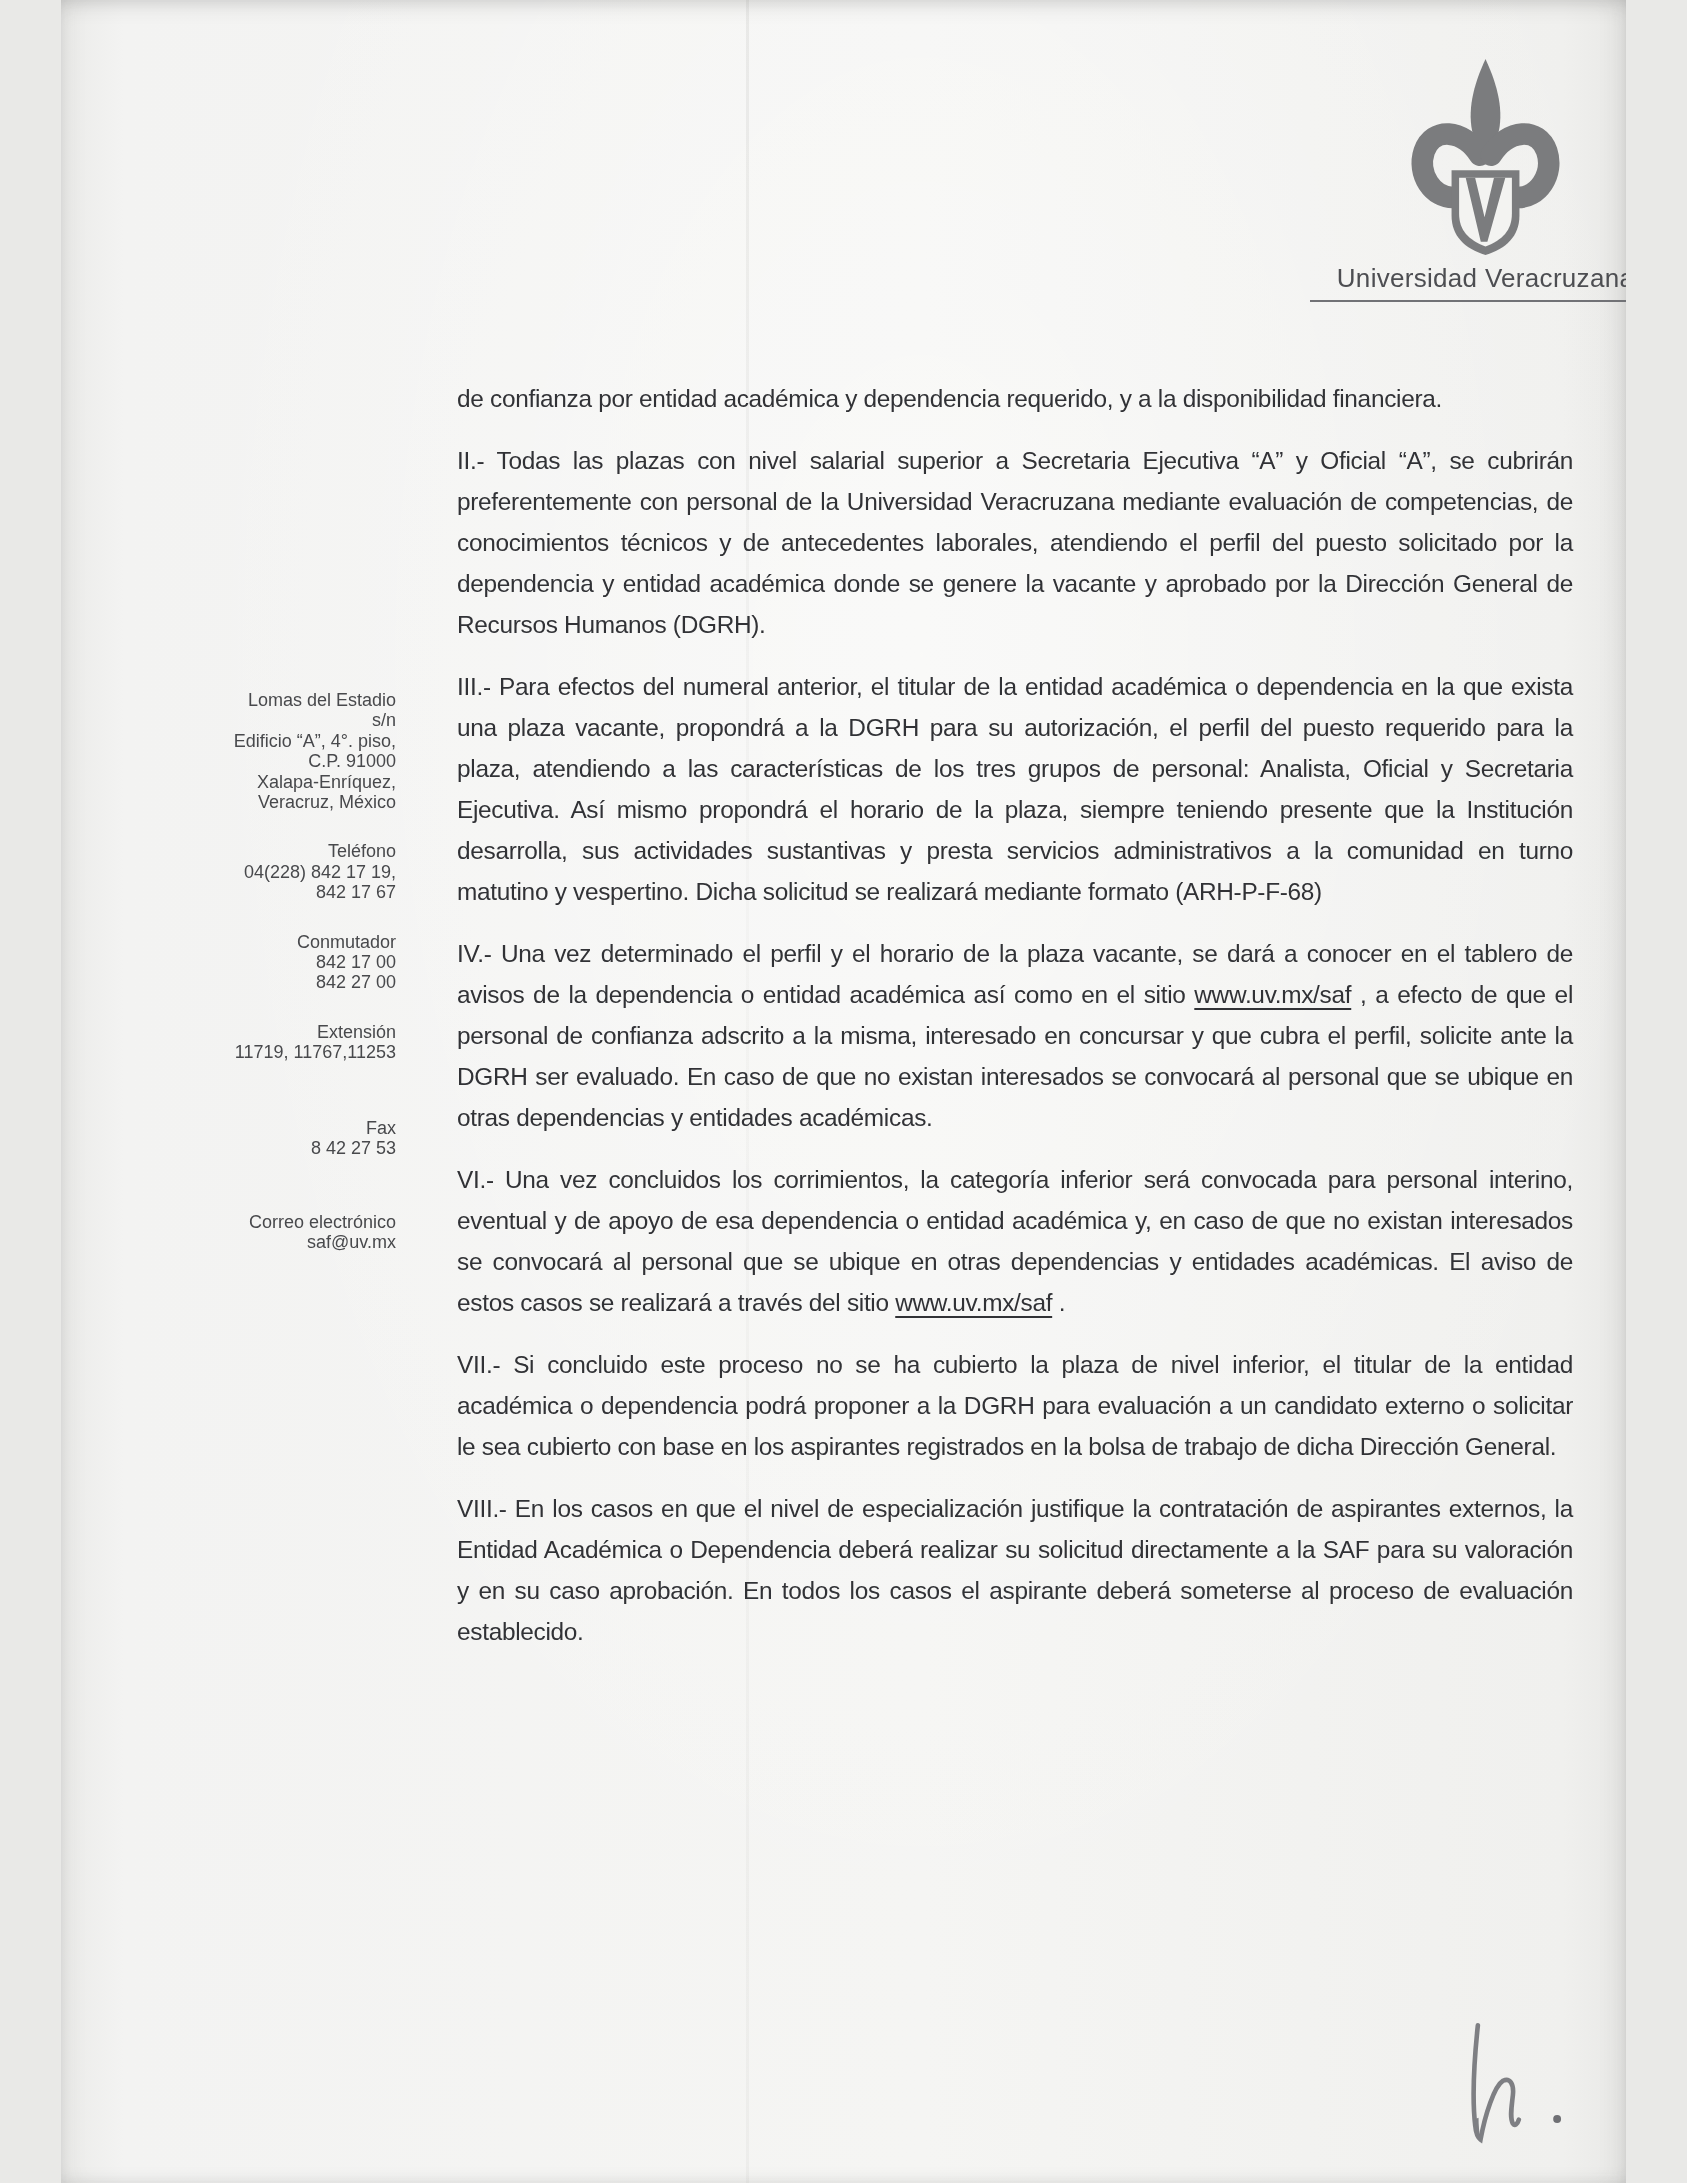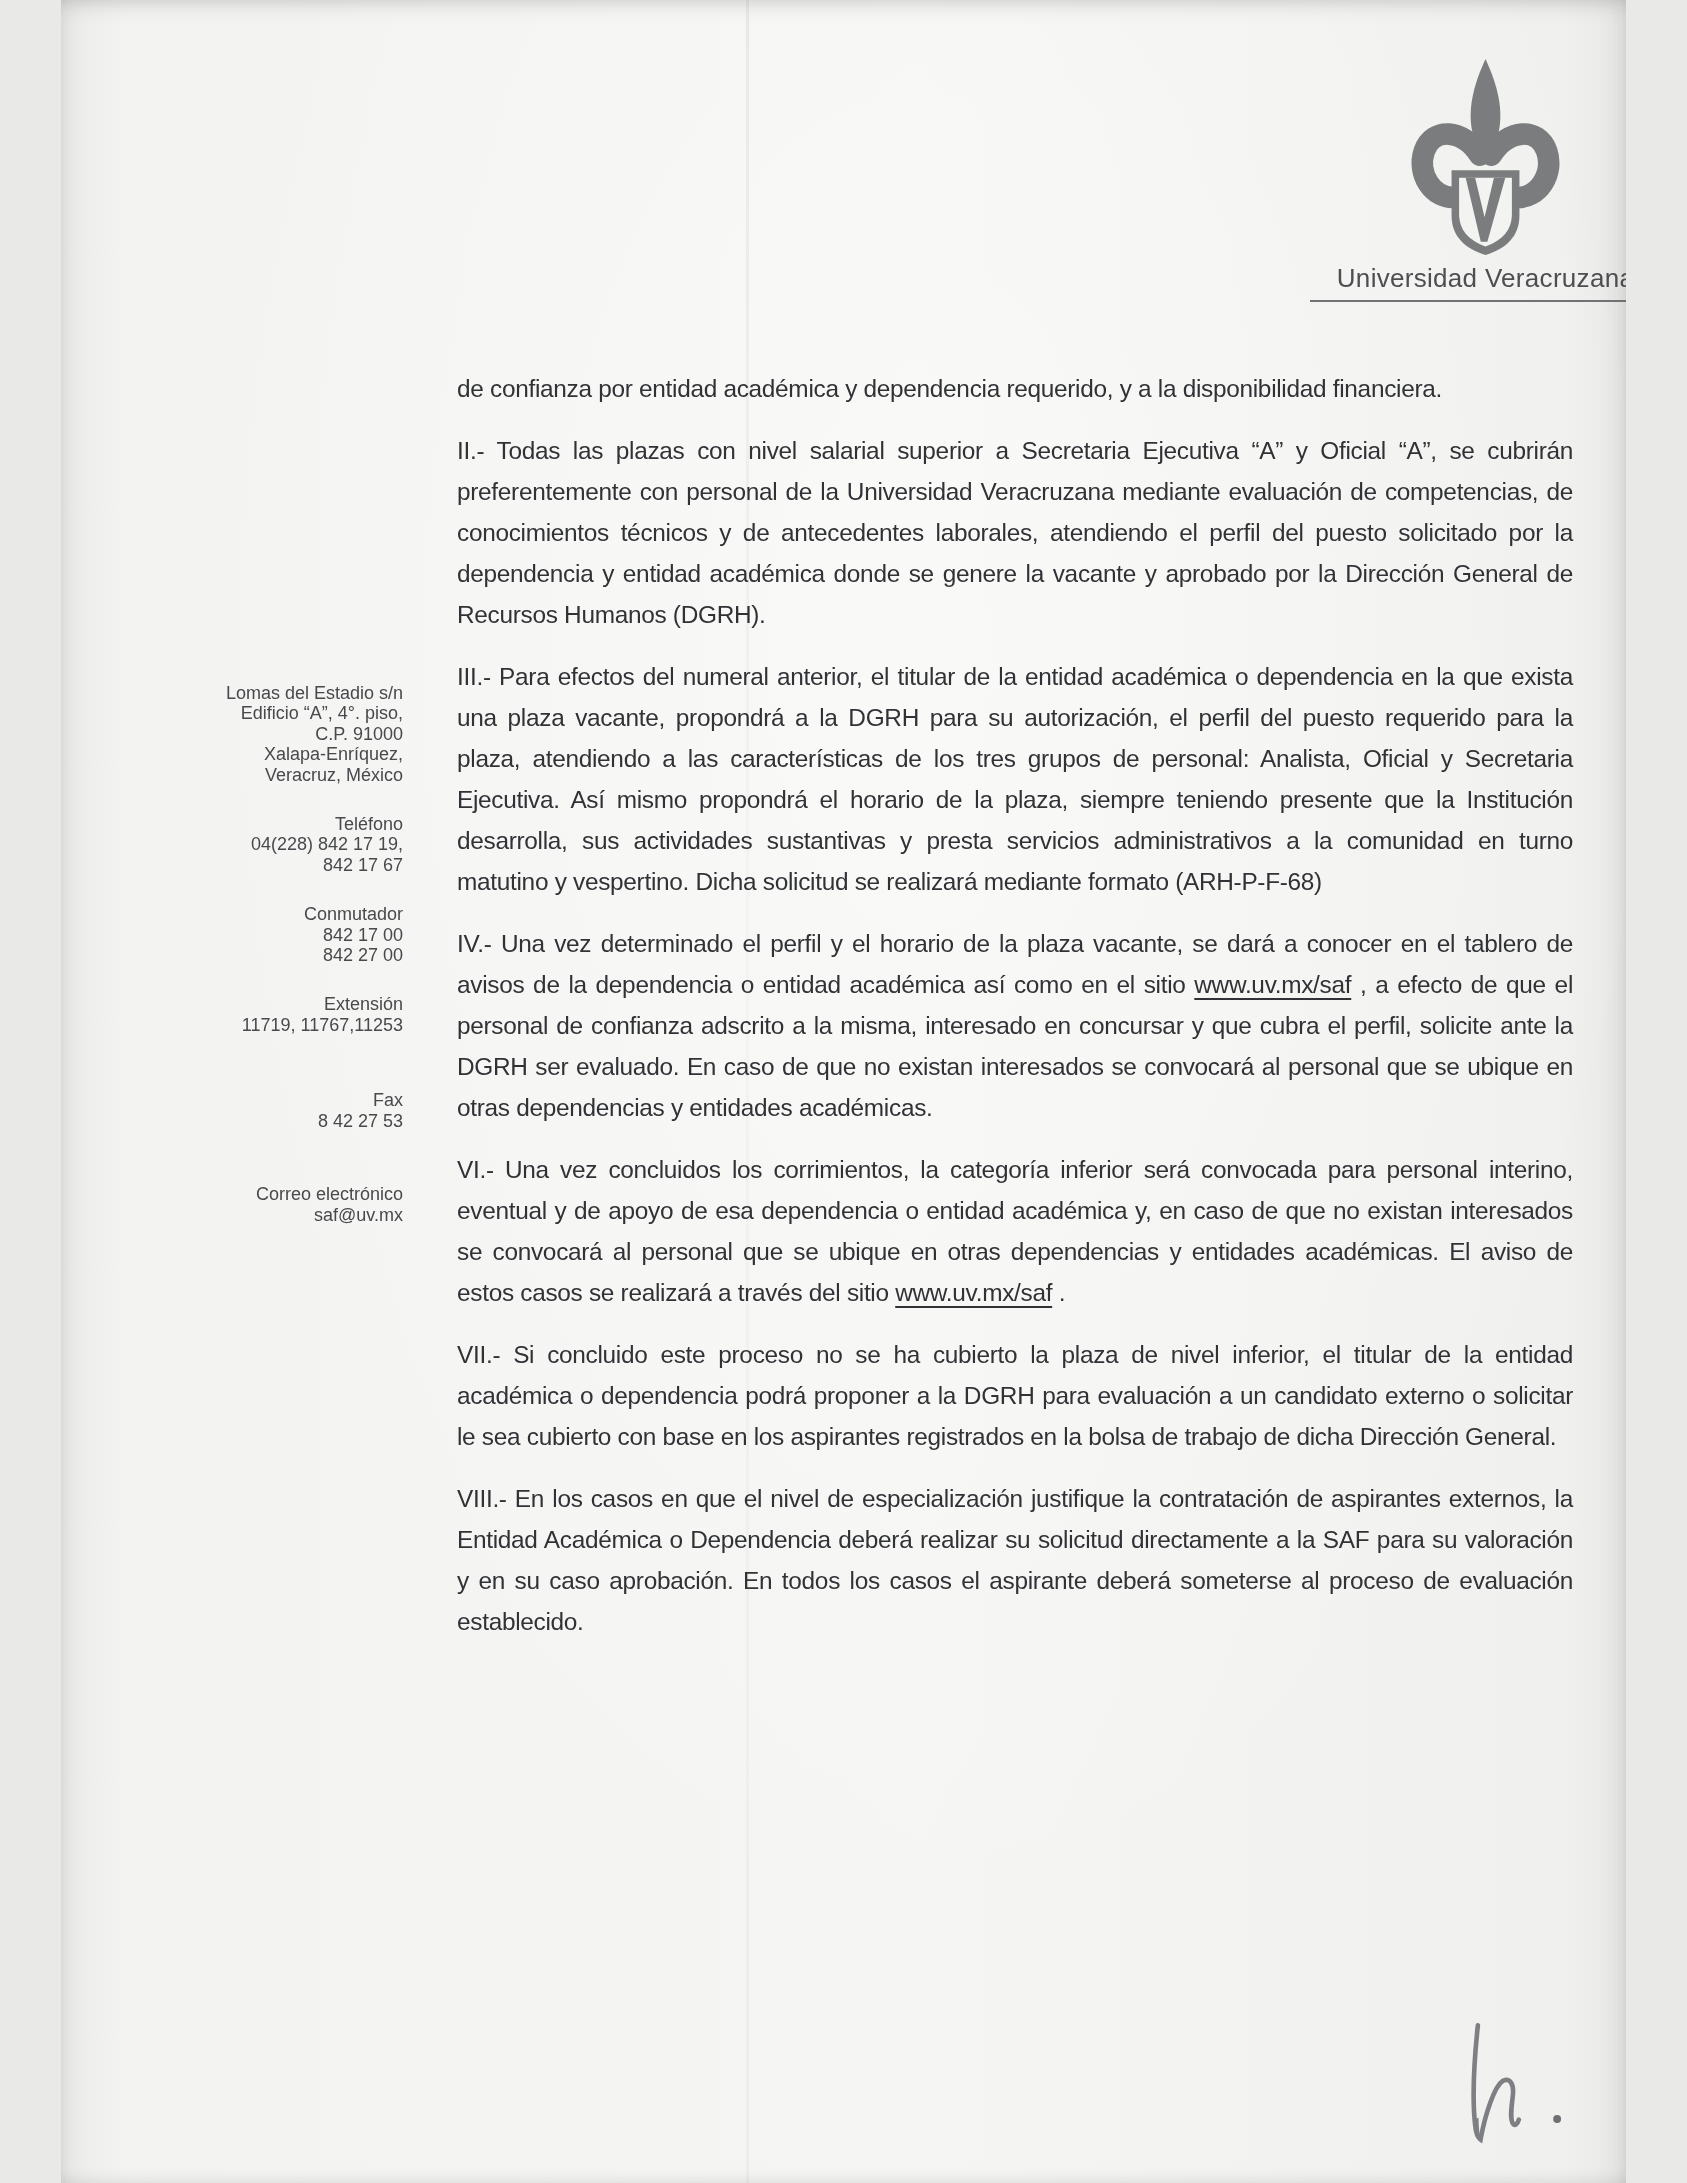--- a/index.html
+++ b/index.html
@@ -41,32 +41,32 @@
     text-align:right;font-size:25px;font-weight:bold;
     letter-spacing:-0.3px;color:#2e2f32;
   }
 
   
   .sidebar{
     position:absolute;left:150px;top:674px;width:201px;
     text-align:right;font-size:18px;line-height:20.4px;
     color:#48494c;letter-spacing:0;
   }
-  .sb-group{margin:9px;}
+  .sb-group{margin:16px;}
   .sb-group + .sb-group{margin-top:29px;}
   .sidebar .sb-group:nth-child(5){margin-top:55px;}
   .sidebar .sb-group:nth-child(6){margin-top:53px;text-align:right;}
 
   
   .content{
     position:absolute;left:396px;top:364px;width:1116px;
     font-size:24.4px;line-height:41px;letter-spacing:-0.3px;
     text-align:justify;color:#313236;
   }
-  .content p{margin:4px 0 21px 0;}
+  .content p{margin:14px 0 21px 0;}
   .doc-link{
     color:#313236;text-decoration:underline;
     text-decoration-thickness:2px;text-underline-offset:4.6px;
     cursor:pointer;
   }
 
   
   .signature{position:absolute;left:1397px;top:2020px;width:119px;height:142px;}
 </style>
 </head>

